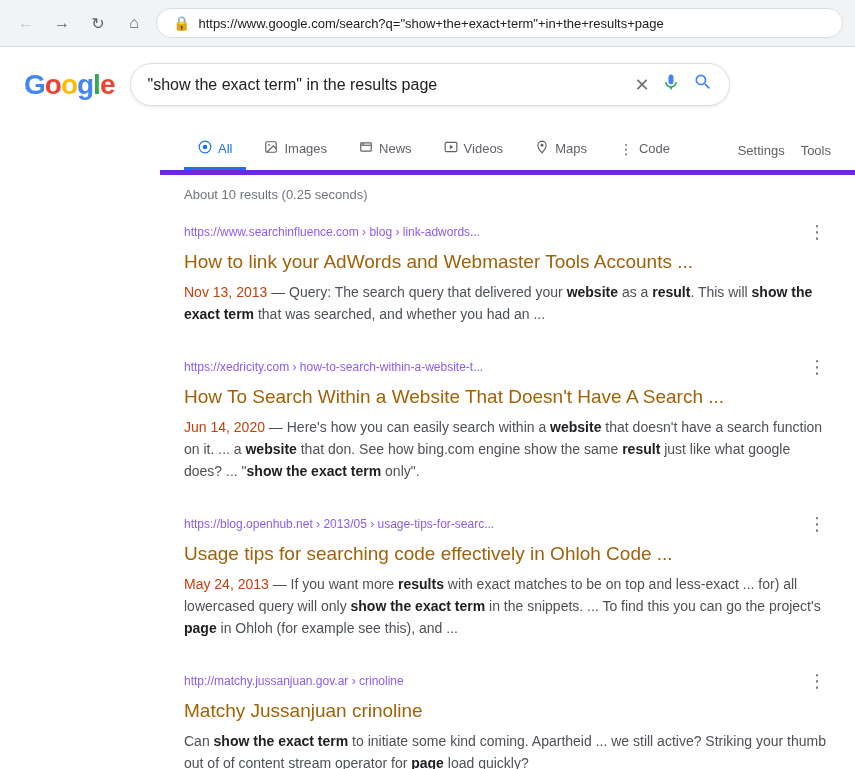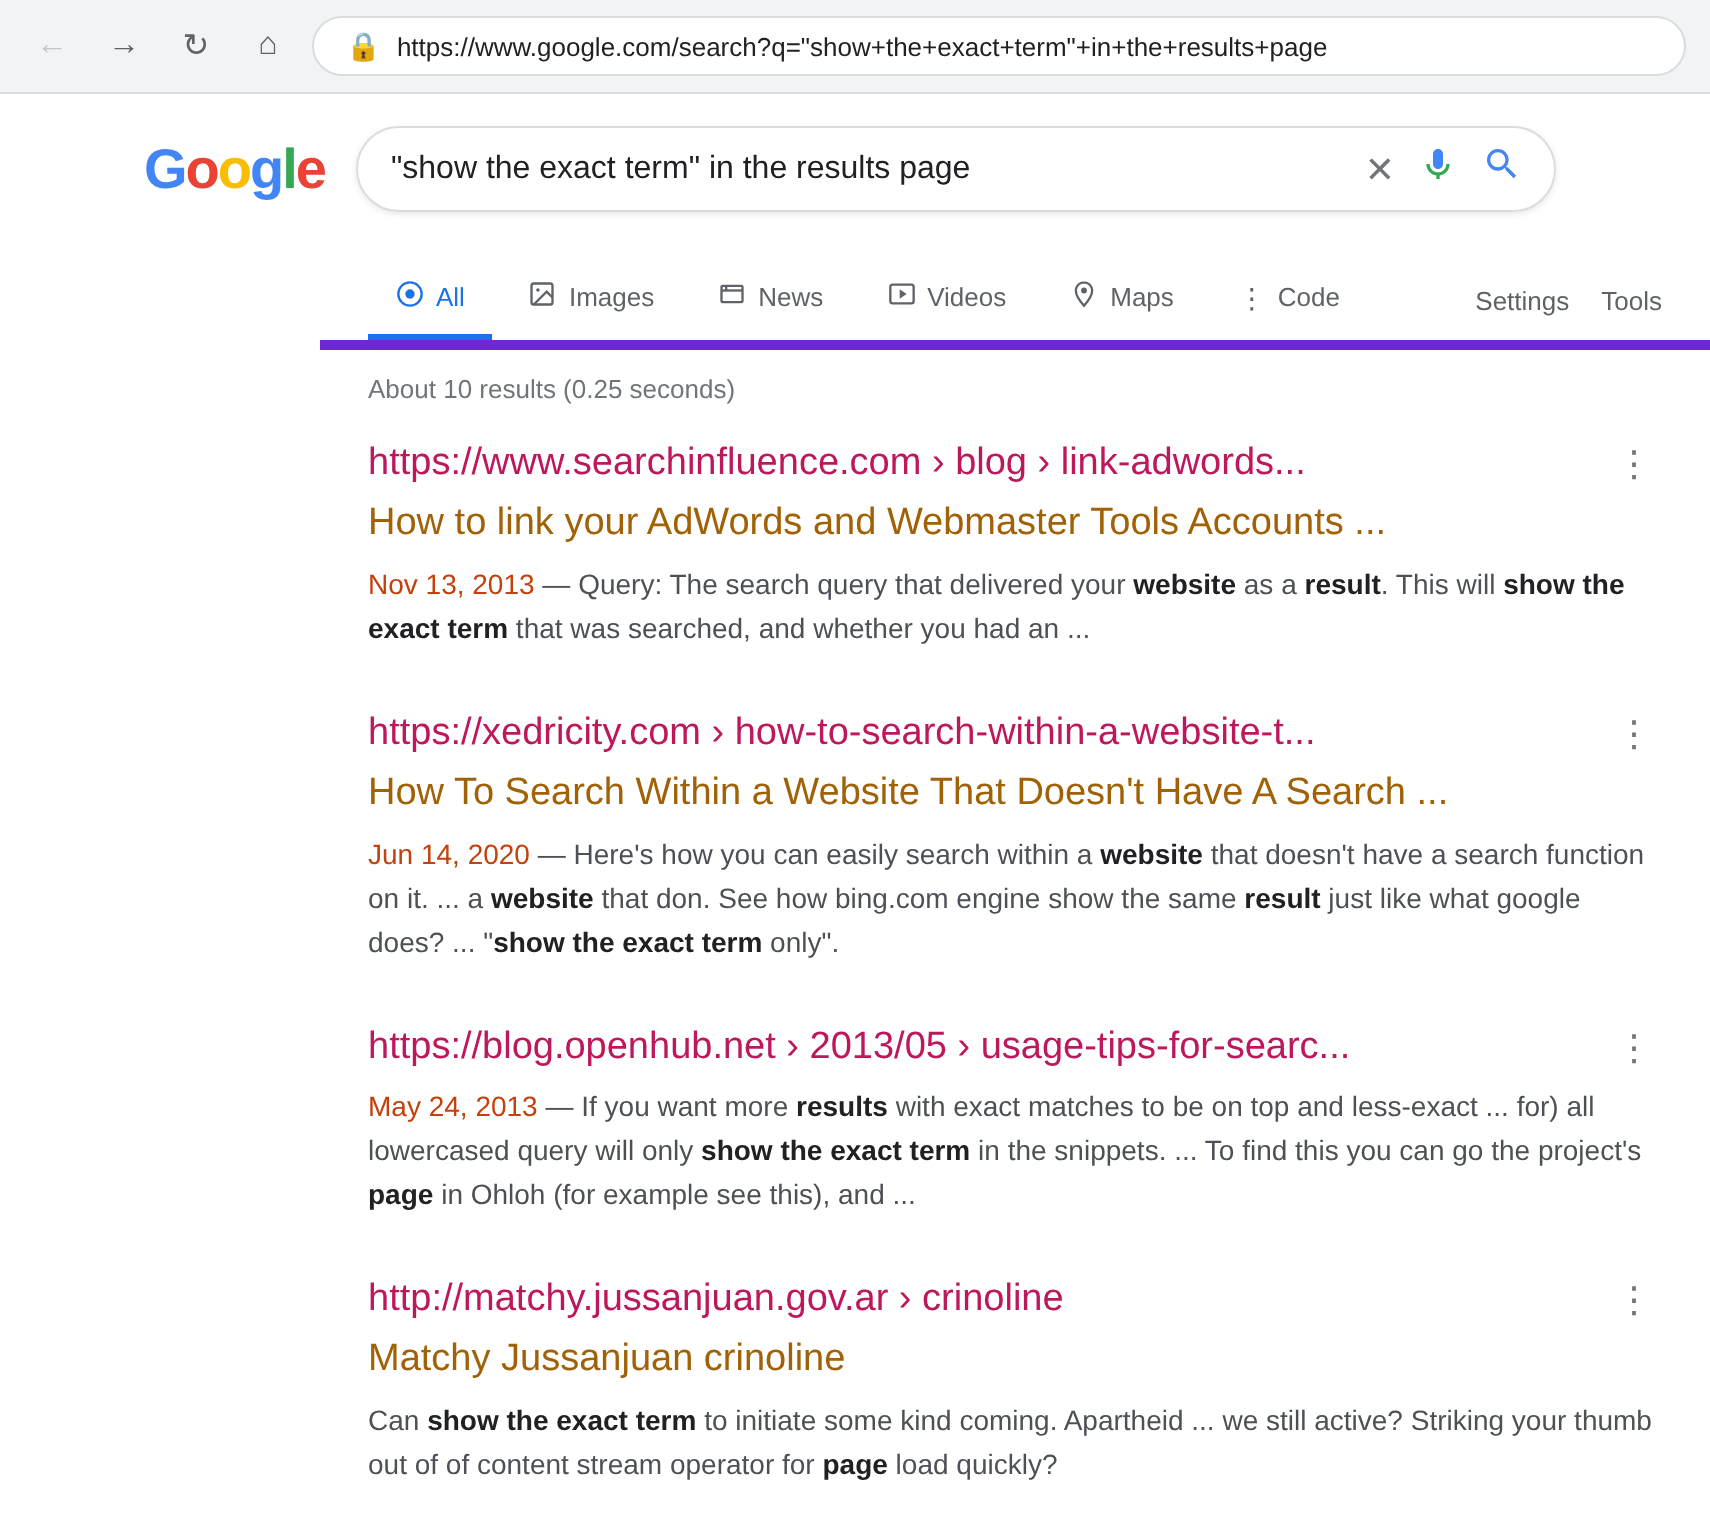--- a/index.html
+++ b/index.html
@@ -38,21 +38,20 @@
     }
     .address-bar .lock-icon { color: #5f6368; font-size: 14px; }
     .address-bar .url-text { flex: 1; }
 
     
     .google-header {
       padding: 16px 24px 0;
       display: flex;
       align-items: center;
       gap: 16px;
-      margin-left: 48px;
     }
     .google-logo {
       font-size: 28px;
       font-weight: bold;
       letter-spacing: -1px;
       cursor: pointer;
       text-decoration: none;
     }
     .logo-g { color: #4285F4; }
     .logo-o1 { color: #EA4335; }
@@ -144,22 +143,22 @@
       margin-bottom: 28px;
       max-width: 650px;
     }
     .result-url-row {
       display: flex;
       align-items: center;
       gap: 8px;
       margin-bottom: 4px;
     }
     .result-url {
-      font-size: 19px;
-      color: #be185d;
+      font-size: 12px;
+      color: #8b5cf6;
       flex: 1;
     }
     .result-more-btn {
       background: none;
       border: none;
       cursor: pointer;
       color: #70757a;
       font-size: 18px;
       padding: 0 4px;
       border-radius: 50%;
@@ -302,20 +301,21 @@
     <div class="result-snippet">
       <span class="result-date">Jun 14, 2020</span> — Here's how you can easily search within a <b>website</b> that doesn't have a search function on it. ... a <b>website</b> that don. See how bing.com engine show the same <b>result</b> just like what google does? ... "<b>show the exact term</b> only".
     </div>
   </div>
 
   <div class="result-item">
     <div class="result-url-row">
       <span class="result-url">https://blog.openhub.net › 2013/05 › usage-tips-for-searc...</span>
       <button class="result-more-btn" title="More options">⋮</button>
     </div>
+    <a class="result-title" href="#">Usage tips for searching code effectively in Ohloh Code ...</a>
     <div class="result-snippet">
       <span class="result-date">May 24, 2013</span> — If you want more <b>results</b> with exact matches to be on top and less-exact ... for) all lowercased query will only <b>show the exact term</b> in the snippets. ... To find this you can go the project's <b>page</b> in Ohloh (for example see this), and ...
     </div>
   </div>
 
   <div class="result-item">
     <div class="result-url-row">
       <span class="result-url">http://matchy.jussanjuan.gov.ar › crinoline</span>
       <button class="result-more-btn" title="More options">⋮</button>
     </div>

